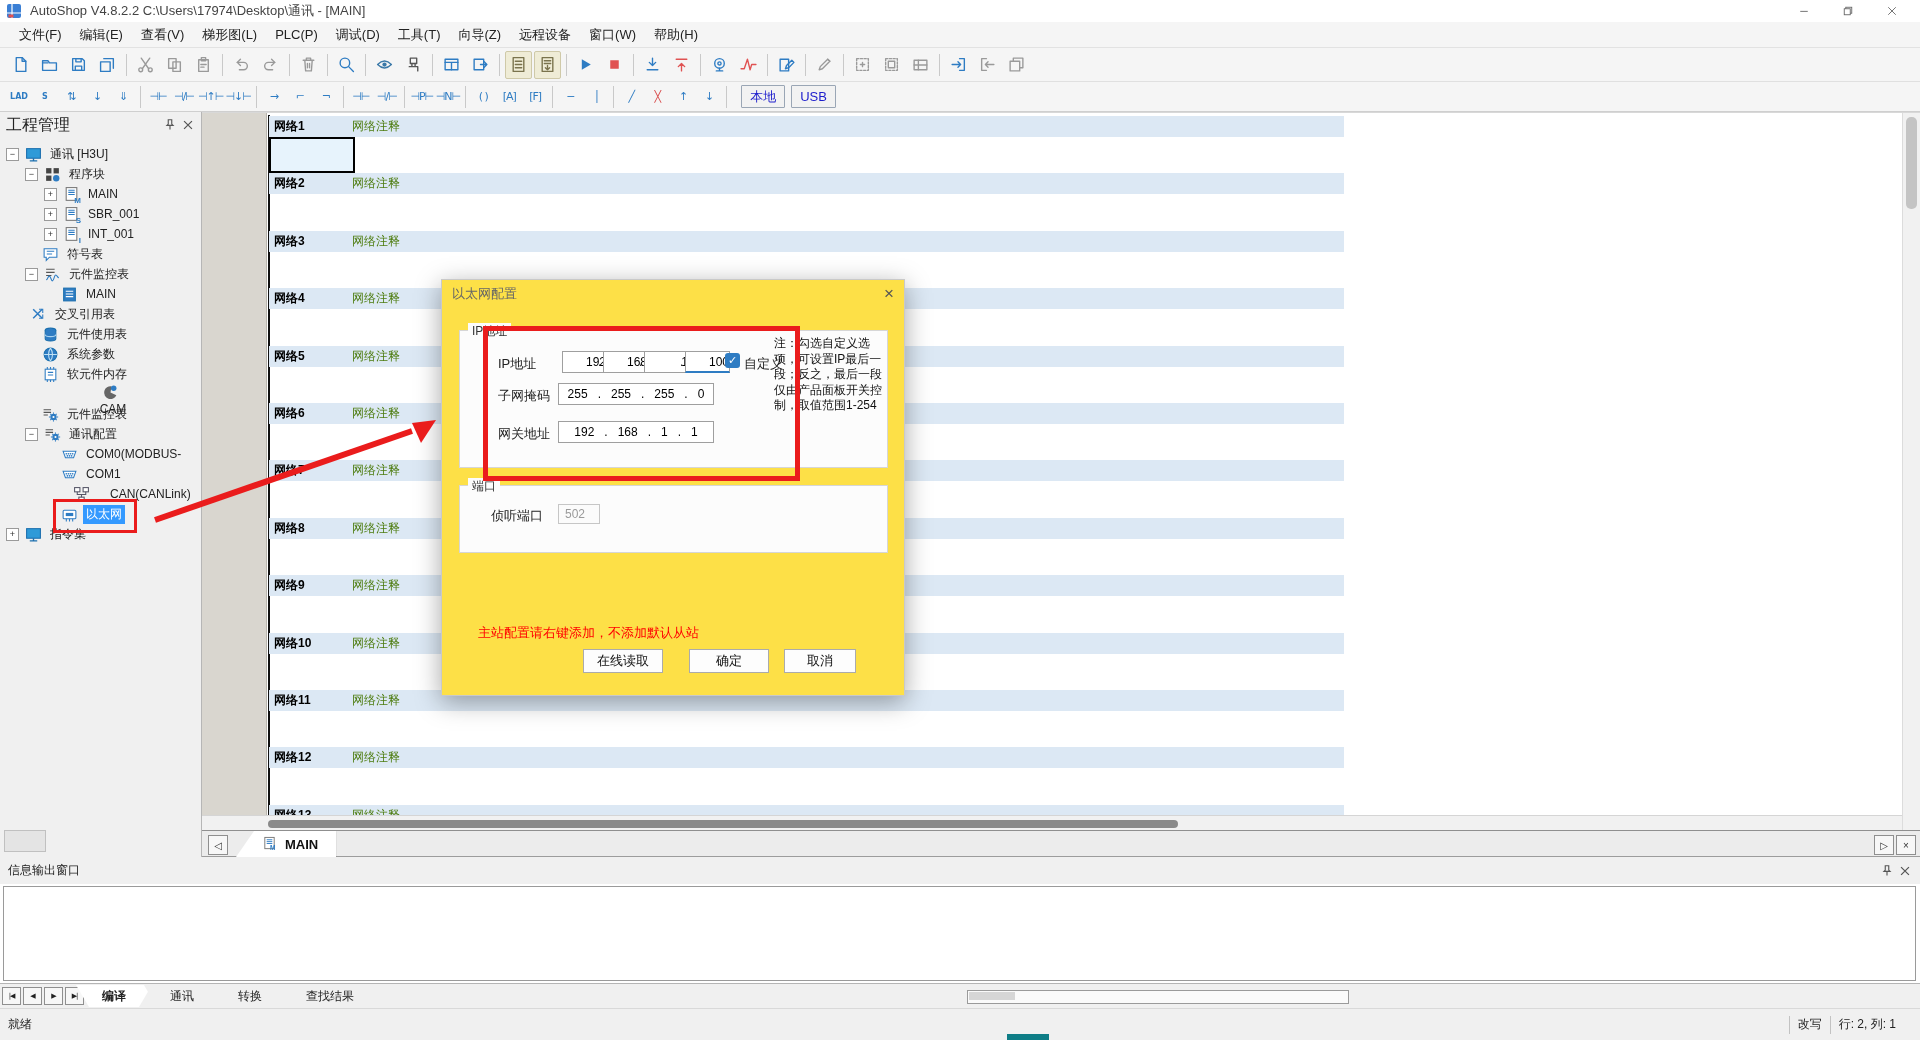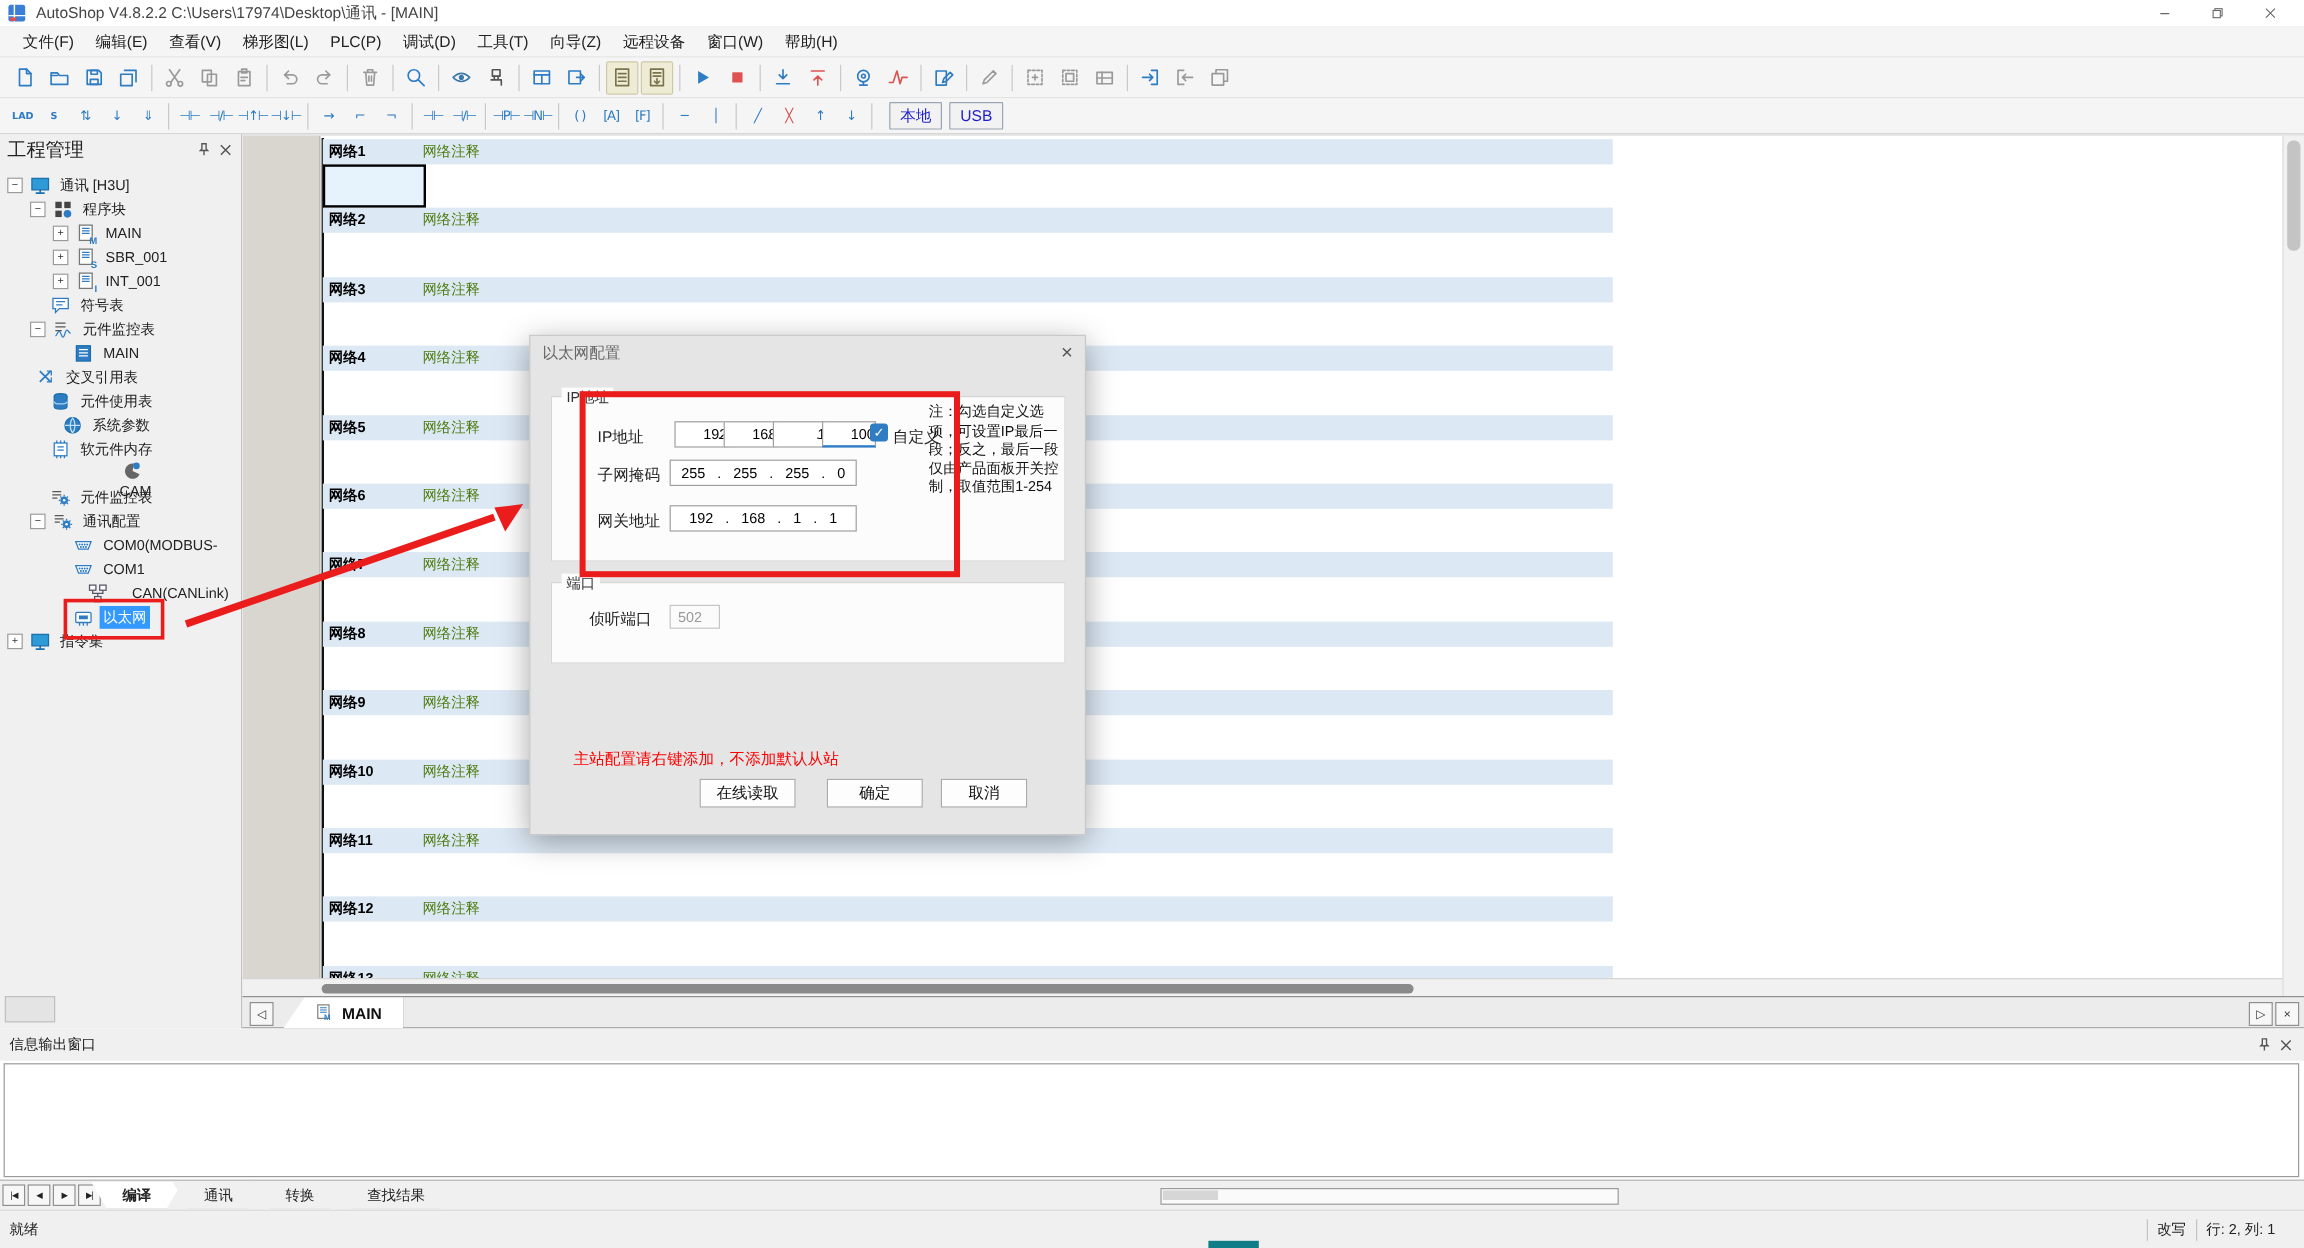--- a/index.html
+++ b/index.html
@@ -75,21 +75,21 @@
   .otab.active{background:#fff;font-weight:bold;}
   #outscroll{position:absolute;left:967px;top:6px;width:380px;height:12px;border:1px solid #9a9a9a;background:#fafafa;}
   #outscroll .th{position:absolute;left:1px;top:1px;width:46px;height:8px;background:#d6d6d6;}
   
   #statusbar{left:0;top:1008px;width:1920px;height:32px;background:#f0f0f0;border-top:1px solid #d9d9d9;
              display:flex;align-items:center;font-size:12px;color:#222;box-sizing:border-box;}
   #status-ready{margin-left:8px;}
   .sdiv{width:1px;height:18px;background:#c2c2c2;margin:0 8px;}
   #taskbar-peek{left:1007px;top:1034px;width:42px;height:6px;background:#0e7d86;}
   
-  #dialog{left:441px;top:279px;width:462px;height:415px;background:#e5e5e5;border:1px solid #c9c9c9;
+  #dialog{left:441px;top:279px;width:462px;height:415px;background:#fde047;border:1px solid #c9c9c9;
           box-shadow:0 6px 24px rgba(0,0,0,.35);z-index:50;font-size:13px;}
   #dlg-title{height:28px;display:flex;align-items:center;color:#666;padding:0 10px;font-size:13px;}
   #dlg-title .grow{flex:1;}
   .group{position:absolute;border:1px solid #d6d6d6;background:#fcfcfc;}
   .group-label{position:absolute;top:-8px;left:8px;background:#fcfcfc;padding:0 4px;font-size:12px;color:#333;}
   .frm-label{position:absolute;font-size:13px;color:#222;}
   .octet{position:absolute;width:45px;height:22px;border:1px solid #9f9f9f;background:#fff;font-size:12px;
          text-align:right;box-sizing:border-box;font-family:"Liberation Sans",sans-serif;padding:0;}
   .octet.focus{border-bottom:2px solid #2e7cc3;}
   .dot{position:absolute;font-size:12px;color:#222;}
@@ -504,21 +504,21 @@
         <span style="width: 17px; flex: 0 0 auto;"></span>
         <span class="ticon">
           <svg class="ic" width="17" height="17" viewBox="0 0 16 16">
             <ellipse cx="8" cy="4" rx="5" ry="2" fill="#2e7cc3" stroke="#1b6fae"></ellipse>
             <path d="M3 4v8c0 1.2 2.2 2 5 2s5-.8 5-2V4" fill="#2e7cc3" stroke="#1b6fae"></path>
             <path d="M3 8c0 1.2 2.2 2 5 2s5-.8 5-2" stroke="#a9d2ee" fill="none"></path>
           </svg>
         </span>
         <span class="tlabel">元件使用表</span>
       </div>
-      <div class="tree-row" style="padding-left: 35px;">
+      <div class="tree-row" style="padding-left: 25px;">
         <span style="width: 17px; flex: 0 0 auto;"></span>
         <span class="ticon">
           <svg class="ic" width="17" height="17" viewBox="0 0 16 16">
             <circle cx="8" cy="8" r="6" fill="#2e7cc3" stroke="#1b6fae"></circle>
             <path d="M2 8h12M8 2c-2.5 3.5-2.5 8.5 0 12M8 2c2.5 3.5 2.5 8.5 0 12" stroke="#bfe0f4" fill="none"></path>
           </svg>
         </span>
         <span class="tlabel">系统参数</span>
       </div>
       <div class="tree-row" style="padding-left: 25px;">

